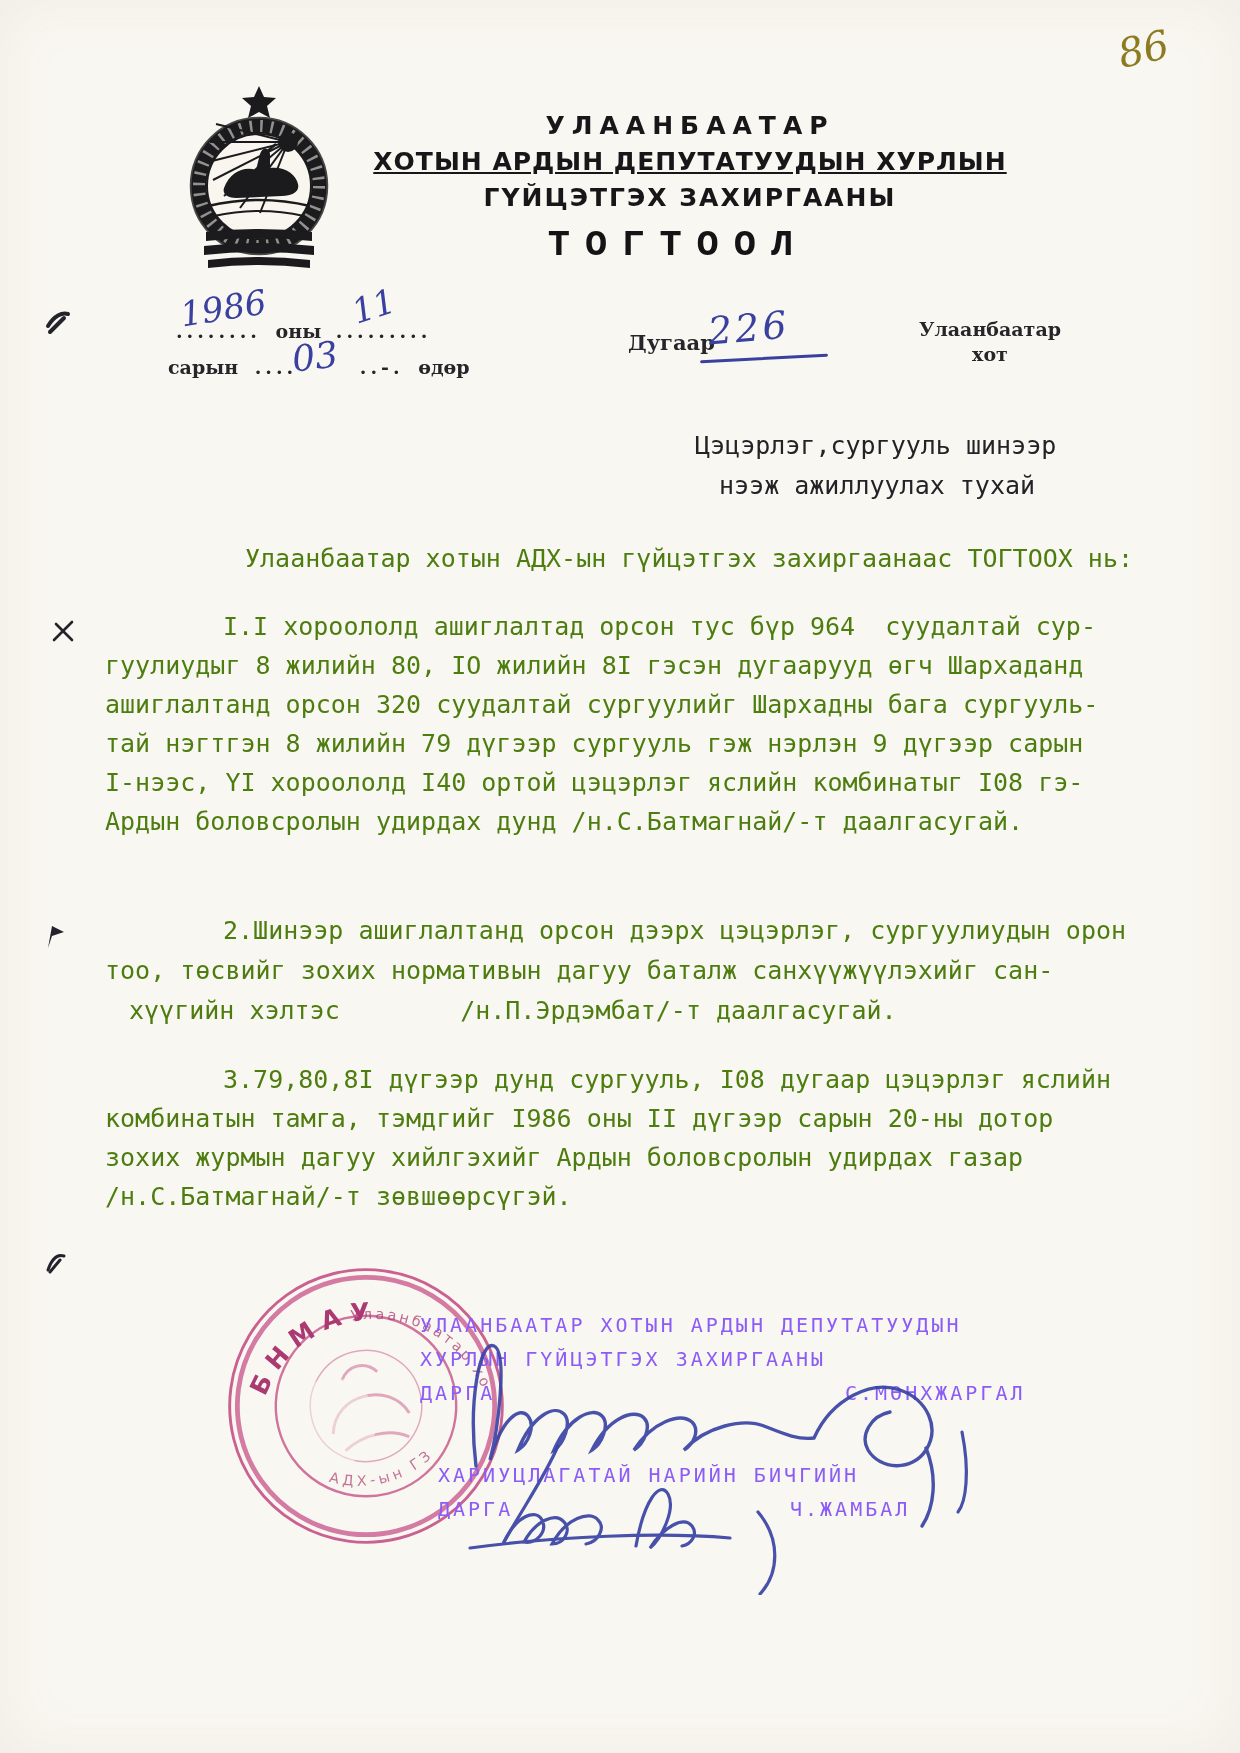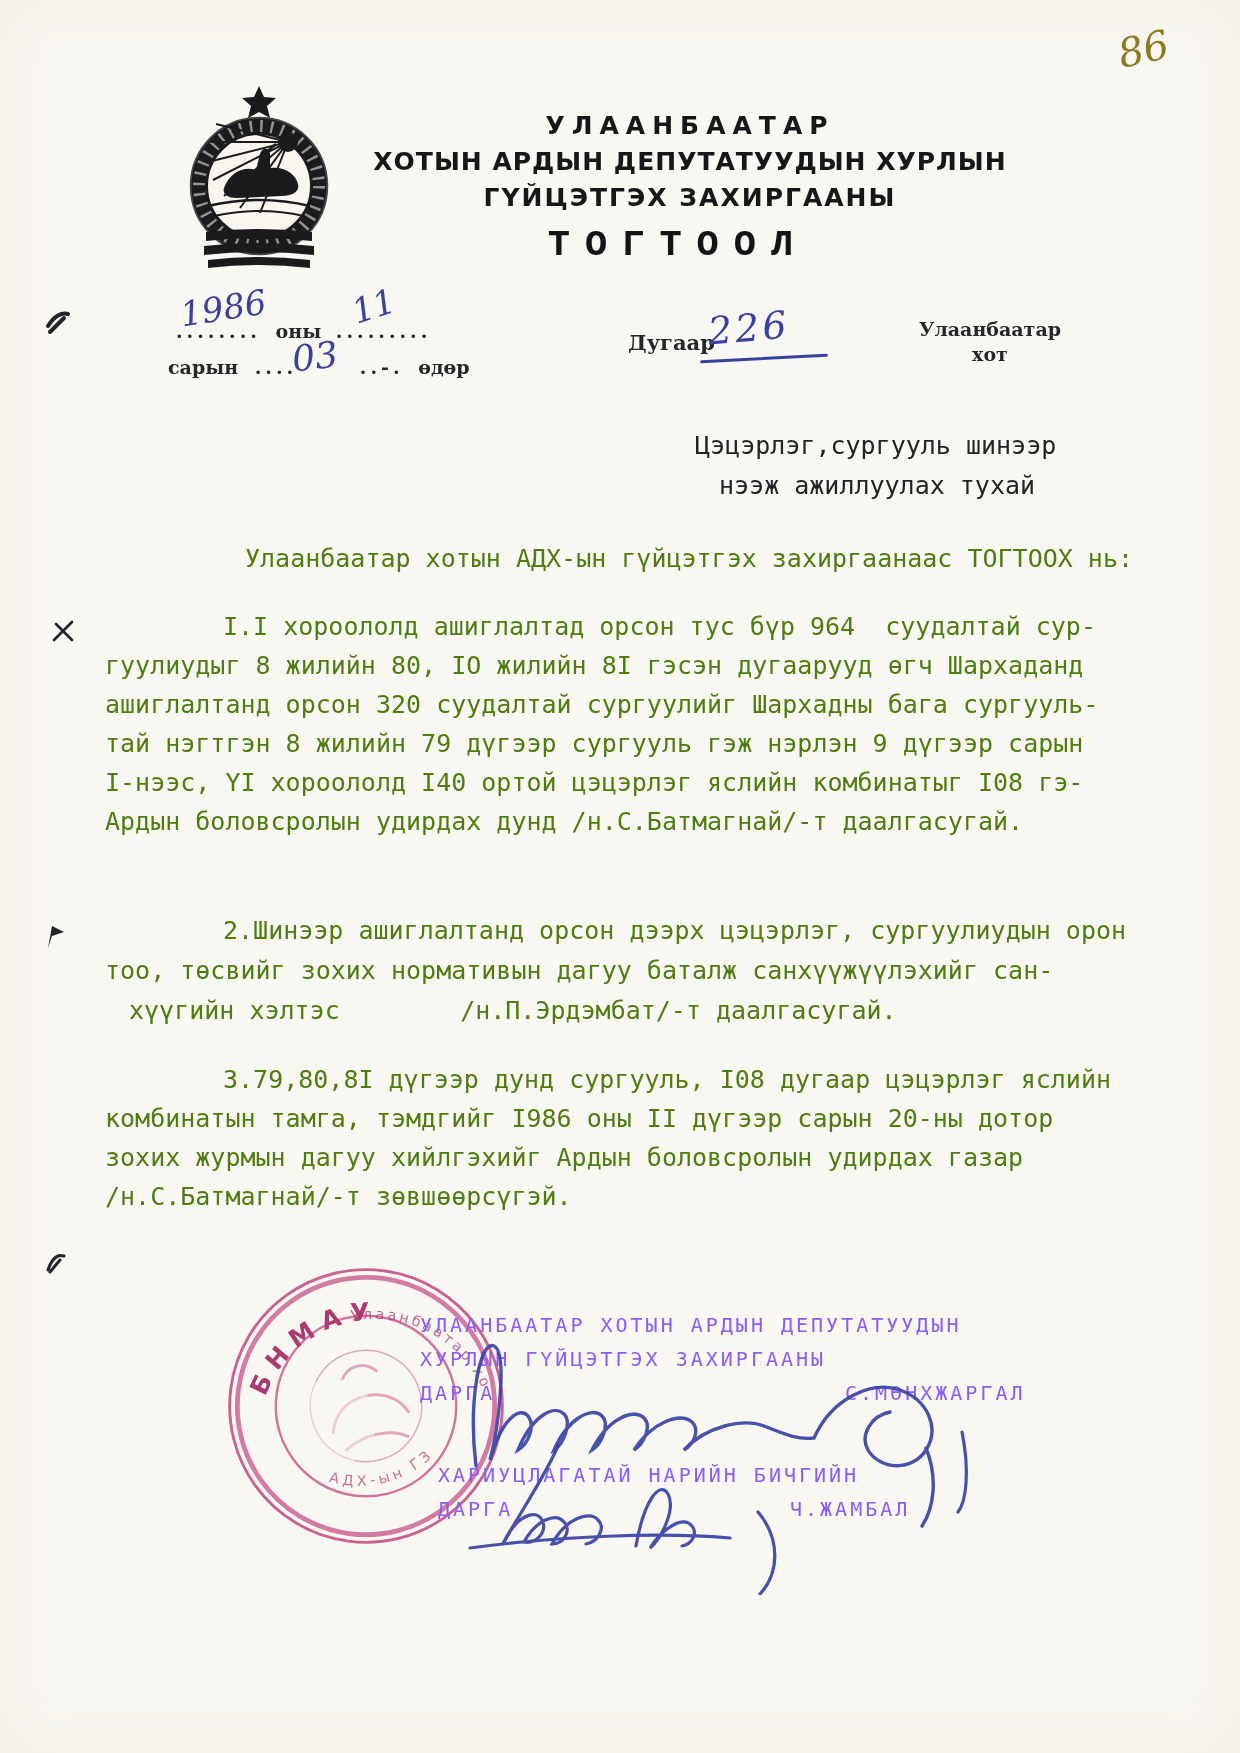--- a/index.html
+++ b/index.html
@@ -14,21 +14,21 @@
   .abs{position:absolute;}
   .para{position:absolute;left:105px;color:#4d7c0f;font-size:25px;}
   .para .tl{white-space:pre;line-height:39px;}
   .ind118{padding-left:118px;}
   .ind140{padding-left:140px;}
   
   .org{position:absolute;left:330px;top:108px;width:720px;text-align:center;
        font-family:"DejaVu Sans",sans-serif;font-weight:bold;color:#17171a;}
   .org div{line-height:36px;}
   .org1{font-size:25px;letter-spacing:7px;}
-  .org2{font-size:25px;letter-spacing:1px;}
+  .org2{font-size:25px;letter-spacing:1px;text-decoration:underline;}
   .org3{font-size:25px;letter-spacing:2px;}
   .doctype{position:absolute;left:318px;top:224px;width:720px;text-align:center;
        font-family:Liberation Mono, monospace;font-weight:bold;font-size:37px;
        letter-spacing:15px;color:#141416;}
   
   .serif{font-family:"DejaVu Serif",serif;color:#26262a;font-weight:bold;}
   .dots{letter-spacing:4px;font-weight:bold;}
   .hw{position:absolute;font-family:"DejaVu Serif",serif;font-style:italic;
       color:#3a40a0;white-space:pre;}
   .olive{color:#8d7b21;}

